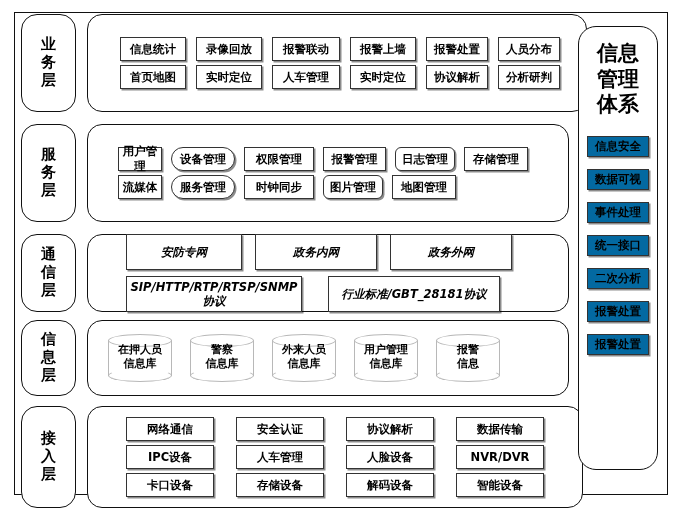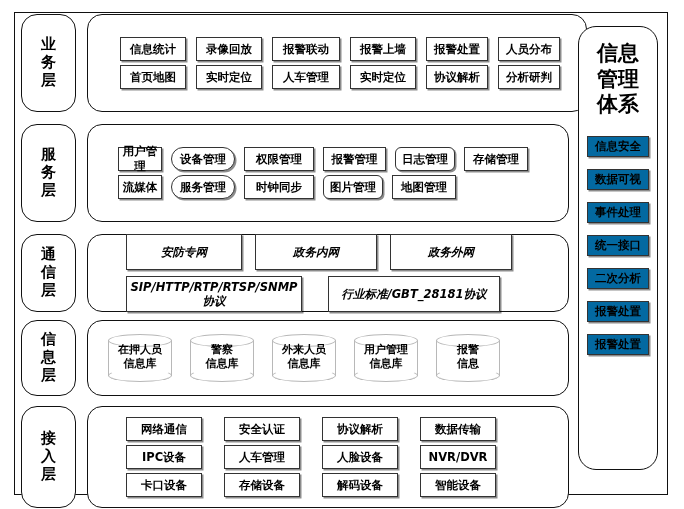--- a/index.html
+++ b/index.html
@@ -173,21 +173,21 @@
     font-weight: 700;
     line-height: 1.25;
     color: #000;
     z-index: 3;
   }
   .cyl-text span { display: block; }
 
   
   .row-acc { top: 392px; height: 102px; }
   .row-acc .panel-row { margin: 2px 0; padding-left: 22px; }
-  .row-acc .cell { height: 24px; width: 76px; margin-right: 22px; }
+  .row-acc .cell { height: 24px; width: 88px; margin-right: 22px; }
 
   
   .sidebar {
     position: absolute;
     left: 578px;
     top: 26px;
     width: 80px;
     height: 444px;
     border: 1.3px solid #111;
     border-radius: 18px;

